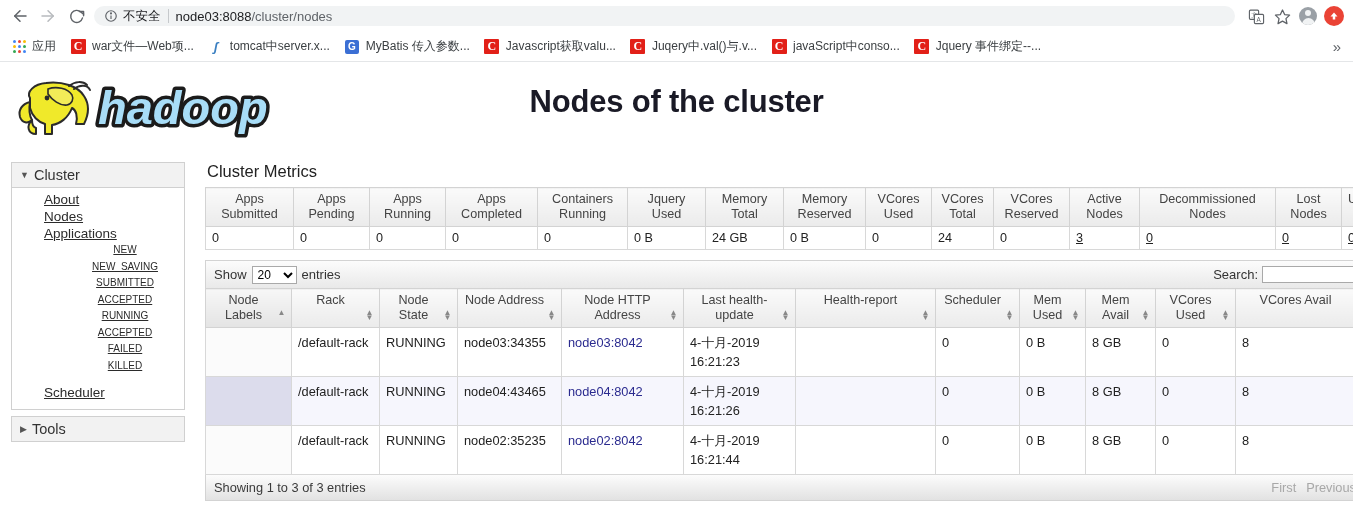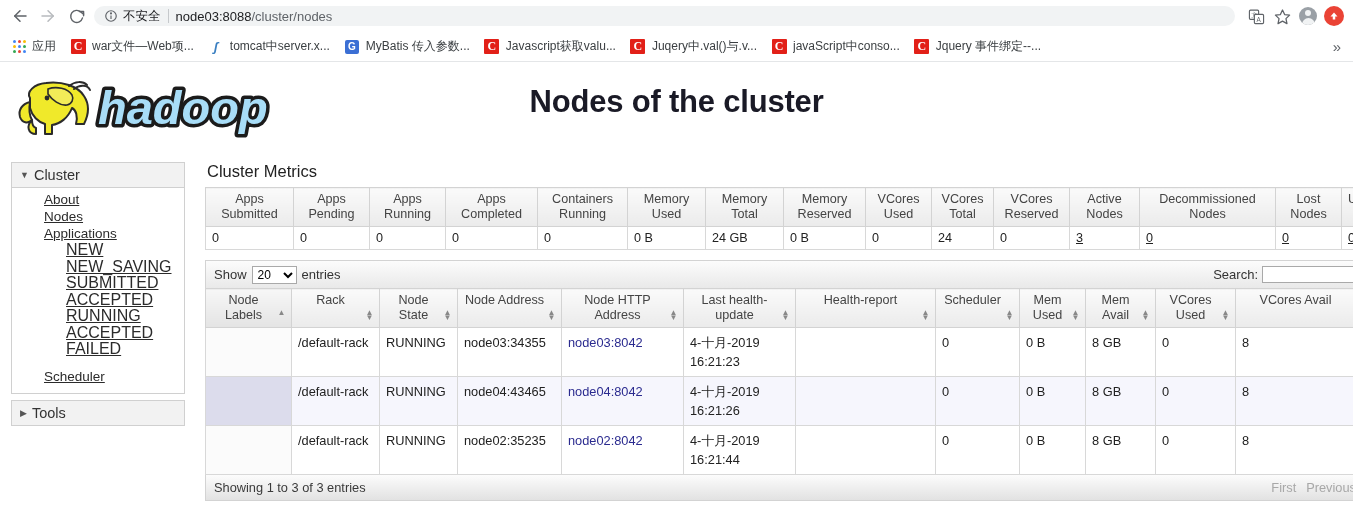--- a/index.html
+++ b/index.html
@@ -134,21 +134,21 @@
     background: #f2f2f2; border-bottom: 1px solid #d0d0d0;
     padding: 4px 8px; font-size: 14.5px; color: #333; display: flex; align-items: center;
   }
   .panel-head.plain { border-bottom: none; }
   .caret { font-size: 9px; margin-right: 5px; color: #555; }
   .panel-body { padding: 3px 0 8px 0; }
   .nav-lnk {
     display: block; color: #2b2b2b; text-decoration: underline;
     padding: 0 0 0 32px; line-height: 17px; font-size: 13.5px; cursor: pointer;
   }
-  .nav-lnk.sub { padding-left: 54px; font-size: 16px; line-height: 16.5px; }
+  .nav-lnk.sub { padding-left: 54px; font-size: 10px; line-height: 16.5px; text-align: center; }
   .nav-gap { height: 10px; }
 
   
   #main { position: absolute; left: 205px; top: 100px; width: 1160px; }
   #metrics-title { font-size: 16.5px; color: #222; margin: 0 0 6px 2px; }
 
   table.htbl { border-collapse: collapse; font-size: 12.6px; }
   table.htbl th {
     background: linear-gradient(to bottom, #fafafa 0%, #ebebeb 100%);
     border: 1px solid #d3d3d3; color: #444; font-weight: normal;
@@ -361,20 +361,21 @@
         <a class="nav-lnk">About</a>
         <a class="nav-lnk">Nodes</a>
         <a class="nav-lnk">Applications</a>
         <a class="nav-lnk sub">NEW</a>
         <a class="nav-lnk sub">NEW_SAVING</a>
         <a class="nav-lnk sub">SUBMITTED</a>
         <a class="nav-lnk sub">ACCEPTED</a>
         <a class="nav-lnk sub">RUNNING</a>
         <a class="nav-lnk sub">ACCEPTED</a>
         <a class="nav-lnk sub">FAILED</a>
+        <a class="nav-lnk sub">KILLED</a>
         <div class="nav-gap"></div>
         <a class="nav-lnk">Scheduler</a>
       </div>
     </div>
     <div class="panel">
       <div class="panel-head plain">
         <span class="caret">▶</span>
         <span>Tools</span>
       </div>
     </div>
@@ -401,21 +402,21 @@
           <col style="width:66px">
           <col style="width:64px">
       </colgroup>
       <thead>
         <tr>
           <th>Apps Submitted</th>
           <th>Apps Pending</th>
           <th>Apps Running</th>
           <th>Apps Completed</th>
           <th>Containers Running</th>
-          <th>Memory Used</th>
+          <th>Jquery Used</th>
           <th>Memory Total</th>
           <th>Memory Reserved</th>
           <th>VCores Used</th>
           <th>VCores Total</th>
           <th>VCores Reserved</th>
           <th>Active Nodes</th>
           <th>Decommissioned Nodes</th>
           <th>Lost Nodes</th>
           <th>Unhealthy Nodes</th>
         </tr>

